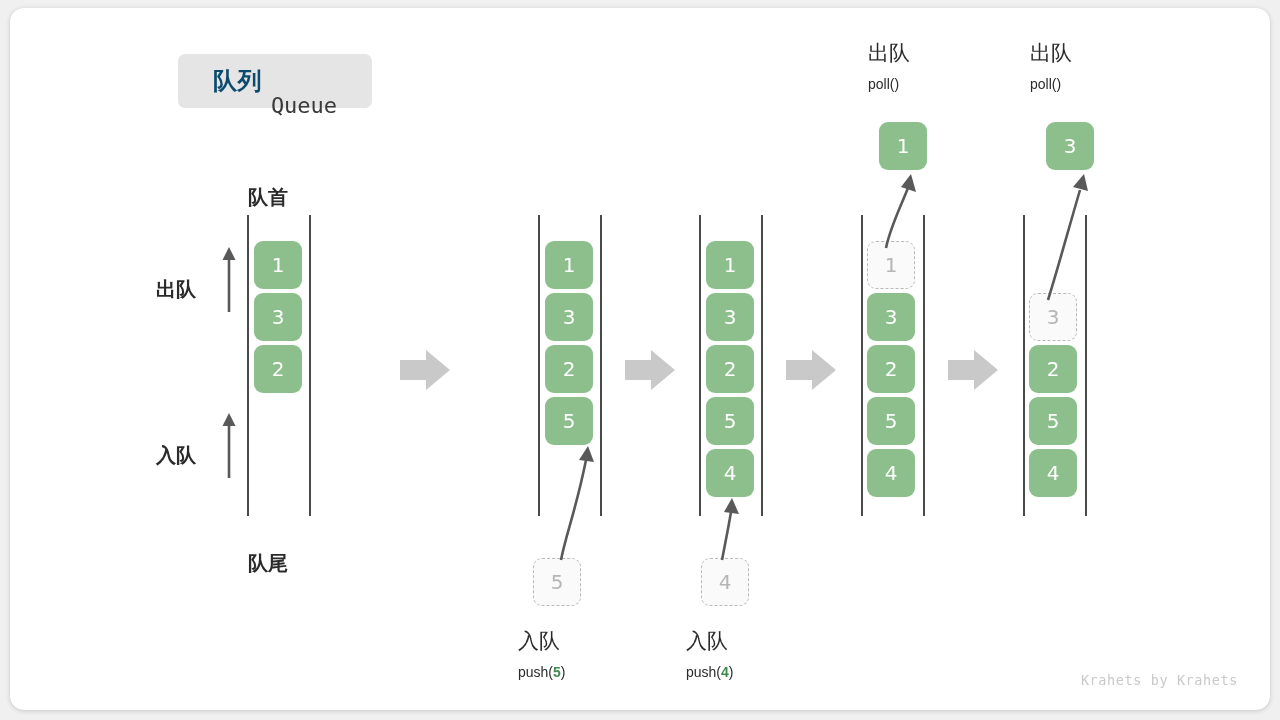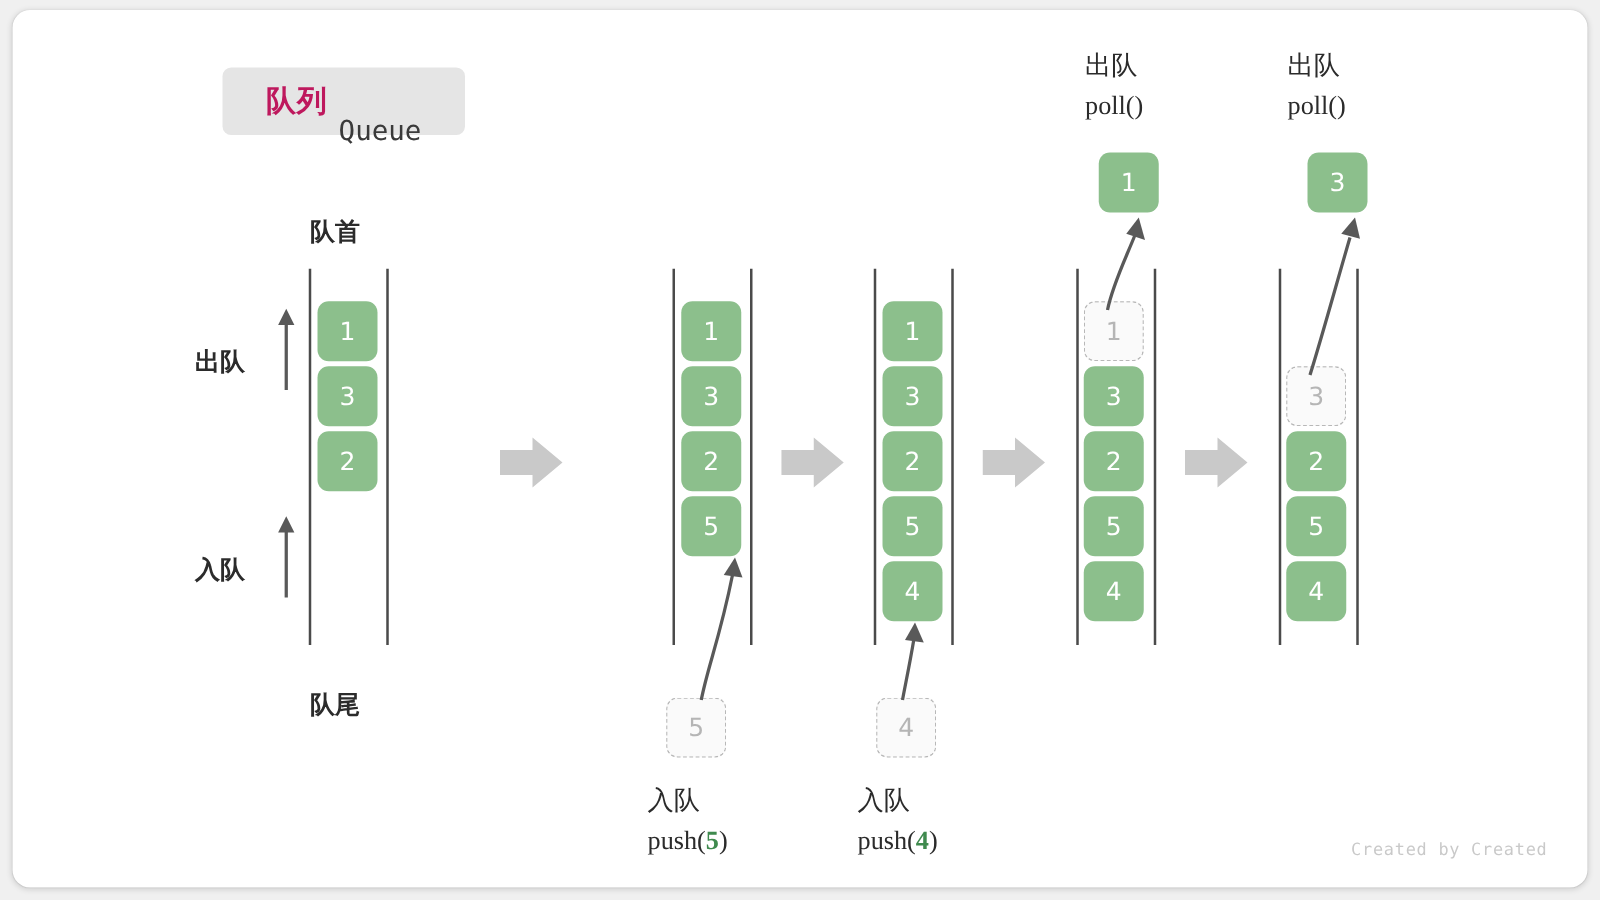--- a/index.html
+++ b/index.html
@@ -40,21 +40,21 @@
     background: #e5e5e5;
     border-radius: 7px;
     display: flex;
     align-items: center;
     justify-content: center;
     gap: 9px;
   }
   #title-badge .cn {
     font-size: 24px;
     font-weight: bold;
-    color: #be185d;
+    color: #0c4a6e;
     letter-spacing: 0.5px;
   }
   #title-badge .en {
     font-family: "DejaVu Sans Mono", "Liberation Mono", monospace;
     font-size: 22px;
     color: #3a3a3a;
     margin-top: 48px;
   }
 
   
@@ -73,22 +73,22 @@
   .op-label .cn {
     display: block;
     font-size: 21px;
     font-weight: normal;
     color: #2b2b2b;
     line-height: 30px;
     font-family: "Liberation Sans", "DejaVu Sans", sans-serif;
   }
   .op-label .code {
     display: block;
-    font-family: Liberation Serif, serif;
-    font-size: 21px;
+    font-family: Liberation Sans, sans-serif;
+    font-size: 14px;
     color: #2b2b2b;
     line-height: 32px;
   }
   .op-label .code .num {
     color: #3f8a4e;
     font-weight: bold;
   }
 
   
   .rail {
@@ -145,21 +145,21 @@
 <body>
 
 <div id="stage">
   <div id="card">
 
     <div id="title-badge">
       <span class="cn">队列</span>
       <span class="en">Queue</span>
     </div>
 
-    <div class="cn-label" style="left:238px; top:164px;">队首</div>
+    <div class="cn-label" style="left:238px; top:176px;">队首</div>
     <div class="cn-label" style="left:238px; top:542px;">队尾</div>
 
     <div class="cn-label" style="left:146px; top:268px;">出队</div>
     <svg class="vert-arrow" style="left:206px; top:238px;" width="26" height="68">
       <line x1="13" y1="66" x2="13" y2="10" stroke="#595959" stroke-width="2.6"></line>
       <polygon points="13,1 6.5,14 19.5,14" fill="#595959"></polygon>
     </svg>
 
     <div class="cn-label" style="left:146px; top:434px;">入队</div>
     <svg class="vert-arrow" style="left:206px; top:404px;" width="26" height="68">
@@ -271,16 +271,16 @@
         <path d="M 28 132 C 38 100, 50 56, 60 22" stroke="#595959" stroke-width="2.6" fill="none"></path>
         <polygon points="64,6 53,19 68,23" fill="#595959"></polygon>
       </svg>
 
       <div class="op-label" style="left:1020px; top:30px;">
         <span class="cn">出队</span>
         <span class="code">poll()</span>
       </div>
     </div>
 
-    <div id="watermark">Created by Created</div>
+    <div id="watermark">Krahets by Krahets</div>
 
   </div>
 </div>
 
 </body></html>

